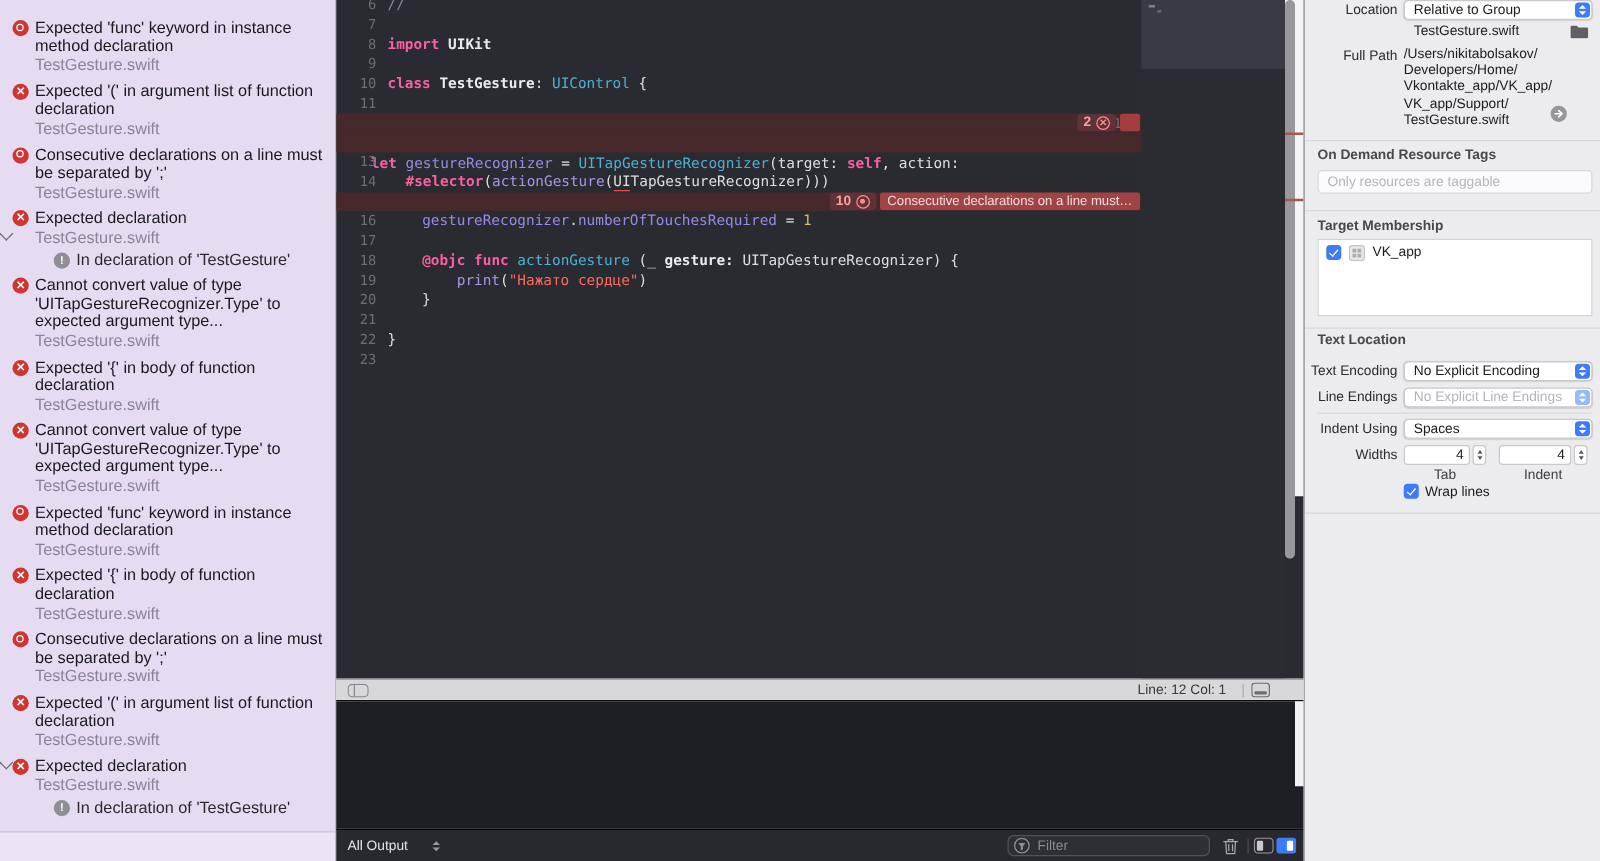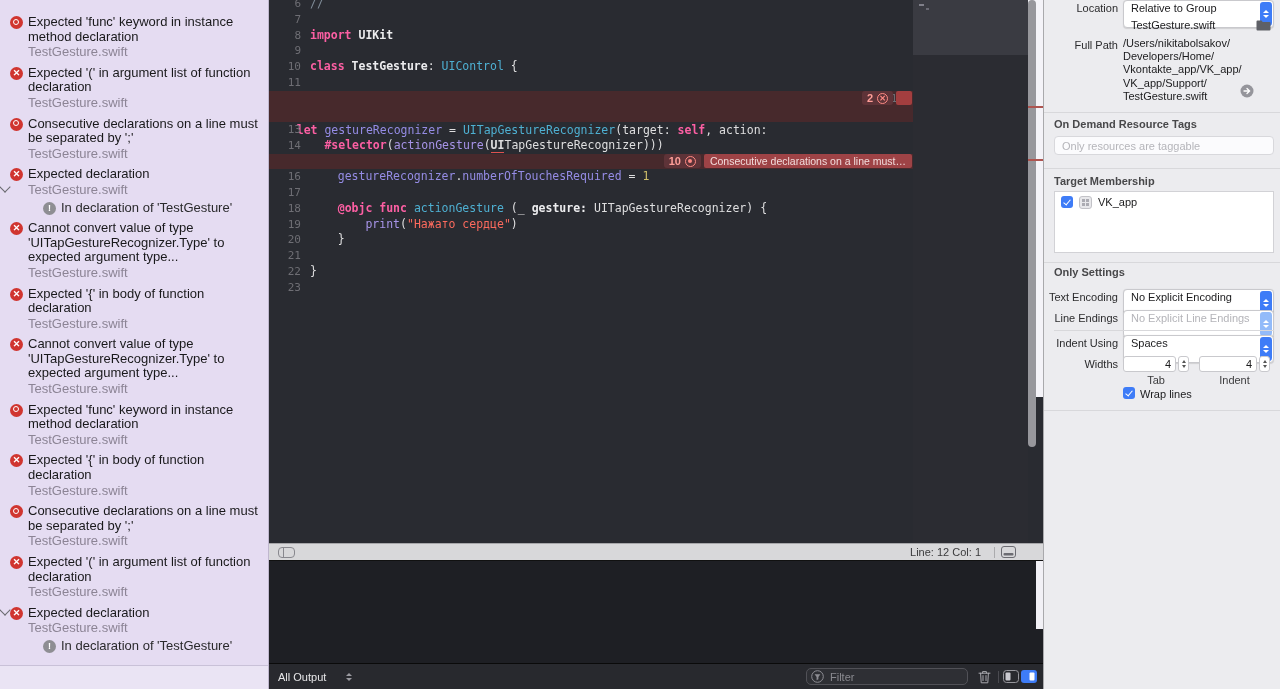--- a/index.html
+++ b/index.html
@@ -41,21 +41,21 @@
   .codeln{font:11.5px "DejaVu Sans Mono",monospace;line-height:15.75px;white-space:pre;color:#DFDFE0;}
   .tk-k{color:#FC5FA3;font-weight:700;}
   .tk-t{color:#4EB0D2;}
   .tk-v{color:#958CE5;}
   .tk-n{color:#D0BF69;}
   .tk-s{color:#FC6A5D;}
   .tk-c{color:#7F8C98;}
   .tk-p{color:#DFDFE0;}
   .tk-pb{color:#ECECEE;font-weight:700;}
   .tk-fn{color:#A794E8;}
-  .tk-u{border-bottom:1.6px solid #E0514E;display:inline-block;line-height:13px;font-weight:bold;}
+  .tk-u{border-bottom:1.6px solid #E0514E;display:inline-block;line-height:13px;}
   .bwrap{position:absolute;right:1px;top:0;height:100%;display:flex;align-items:center;gap:3px;}
   .bbox{display:flex;align-items:center;gap:4px;background:#5E3338;border-radius:3px;
         padding:0 5px;height:14px;color:#FF9E98;font-size:11px;font-weight:700;}
   .bic{width:11px;height:11px;border:1px solid #FF8A84;border-radius:50%;color:#FF8A84;
        font-size:8px;line-height:10px;text-align:center;font-weight:700;box-sizing:border-box;}
   .bic.dot{position:relative;}
   .bic.dot::after{content:"";position:absolute;left:50%;top:50%;width:4px;height:4px;
        margin:-2px 0 0 -2px;background:#FF8A84;border-radius:50%;}
   .bchip{width:16px;height:14px;background:#A33E3F;border-radius:2px;}
   .bmsg{height:14px;background:#9E4346;border-radius:2px;color:#F2DCDC;font-size:10.5px;
@@ -91,21 +91,21 @@
   .cfilter input::placeholder{color:#8A8A90;}
   .ctrash{position:absolute;left:709px;display:flex;align-items:center;}
   .csep{position:absolute;left:729px;width:1px;height:12px;background:#4A4A50;}
   .cpane1{position:absolute;left:734px;display:flex;align-items:center;}
   .cpane2{position:absolute;left:752px;display:flex;align-items:center;}
 
   
   .insp{position:absolute;left:1043px;top:0;width:237px;height:689px;background:#ECECEF;
         border-left:1px solid #A9A9AC;box-sizing:border-box;font-size:11px;color:#1B1B1D;}
   .ilab{position:absolute;left:0;width:74px;text-align:right;color:#2B2B2D;line-height:16px;}
-  .dd{position:absolute;height:28px;background:#FFFFFF;border:1px solid #C9C9CD;border-radius:4px;
+  .dd{position:absolute;height:16px;background:#FFFFFF;border:1px solid #C9C9CD;border-radius:4px;
       box-sizing:border-box;line-height:14px;padding-left:7px;box-shadow:0 .5px 1px rgba(0,0,0,.12);
       white-space:nowrap;overflow:hidden;}
   .dd.dis{color:#B4B4B9;}
   .stepper{position:absolute;right:1px;top:1px;bottom:1px;width:12px;background:#3E7CF7;
       border-radius:3px;display:flex;flex-direction:column;align-items:center;justify-content:center;gap:1.5px;}
   .stepper.dis{background:#93BBF9;}
   .stepper i{width:0;height:0;border-left:3px solid transparent;border-right:3px solid transparent;}
   .stepper i.up{border-bottom:3.5px solid #fff;}
   .stepper i.dn{border-top:3.5px solid #fff;}
   .ihead{position:absolute;left:10px;font-weight:700;color:#48484A;}
@@ -473,21 +473,21 @@
                 <rect x="3" y="7" width="3" height="3"></rect>
                 <rect x="7" y="7" width="3" height="3"></rect>
               </g>
             </svg>
         </span>
         <span>VK_app</span>
       </div>
     </div>
 
     <div class="idiv" style="top:262px"></div>
-    <span class="ihead" style="top:266px">Only Settings</span>
+    <span class="ihead" style="top:266px">Text Location</span>
 
     <span class="ilab" style="top:289px">Text Encoding</span>
     <div class="dd" style="left:79px;top:289px;width:151px">
       <span>No Explicit Encoding</span>
       <span class="stepper">
           <i class="up"></i>
           <i class="dn"></i>
         </span>
     </div>
 

